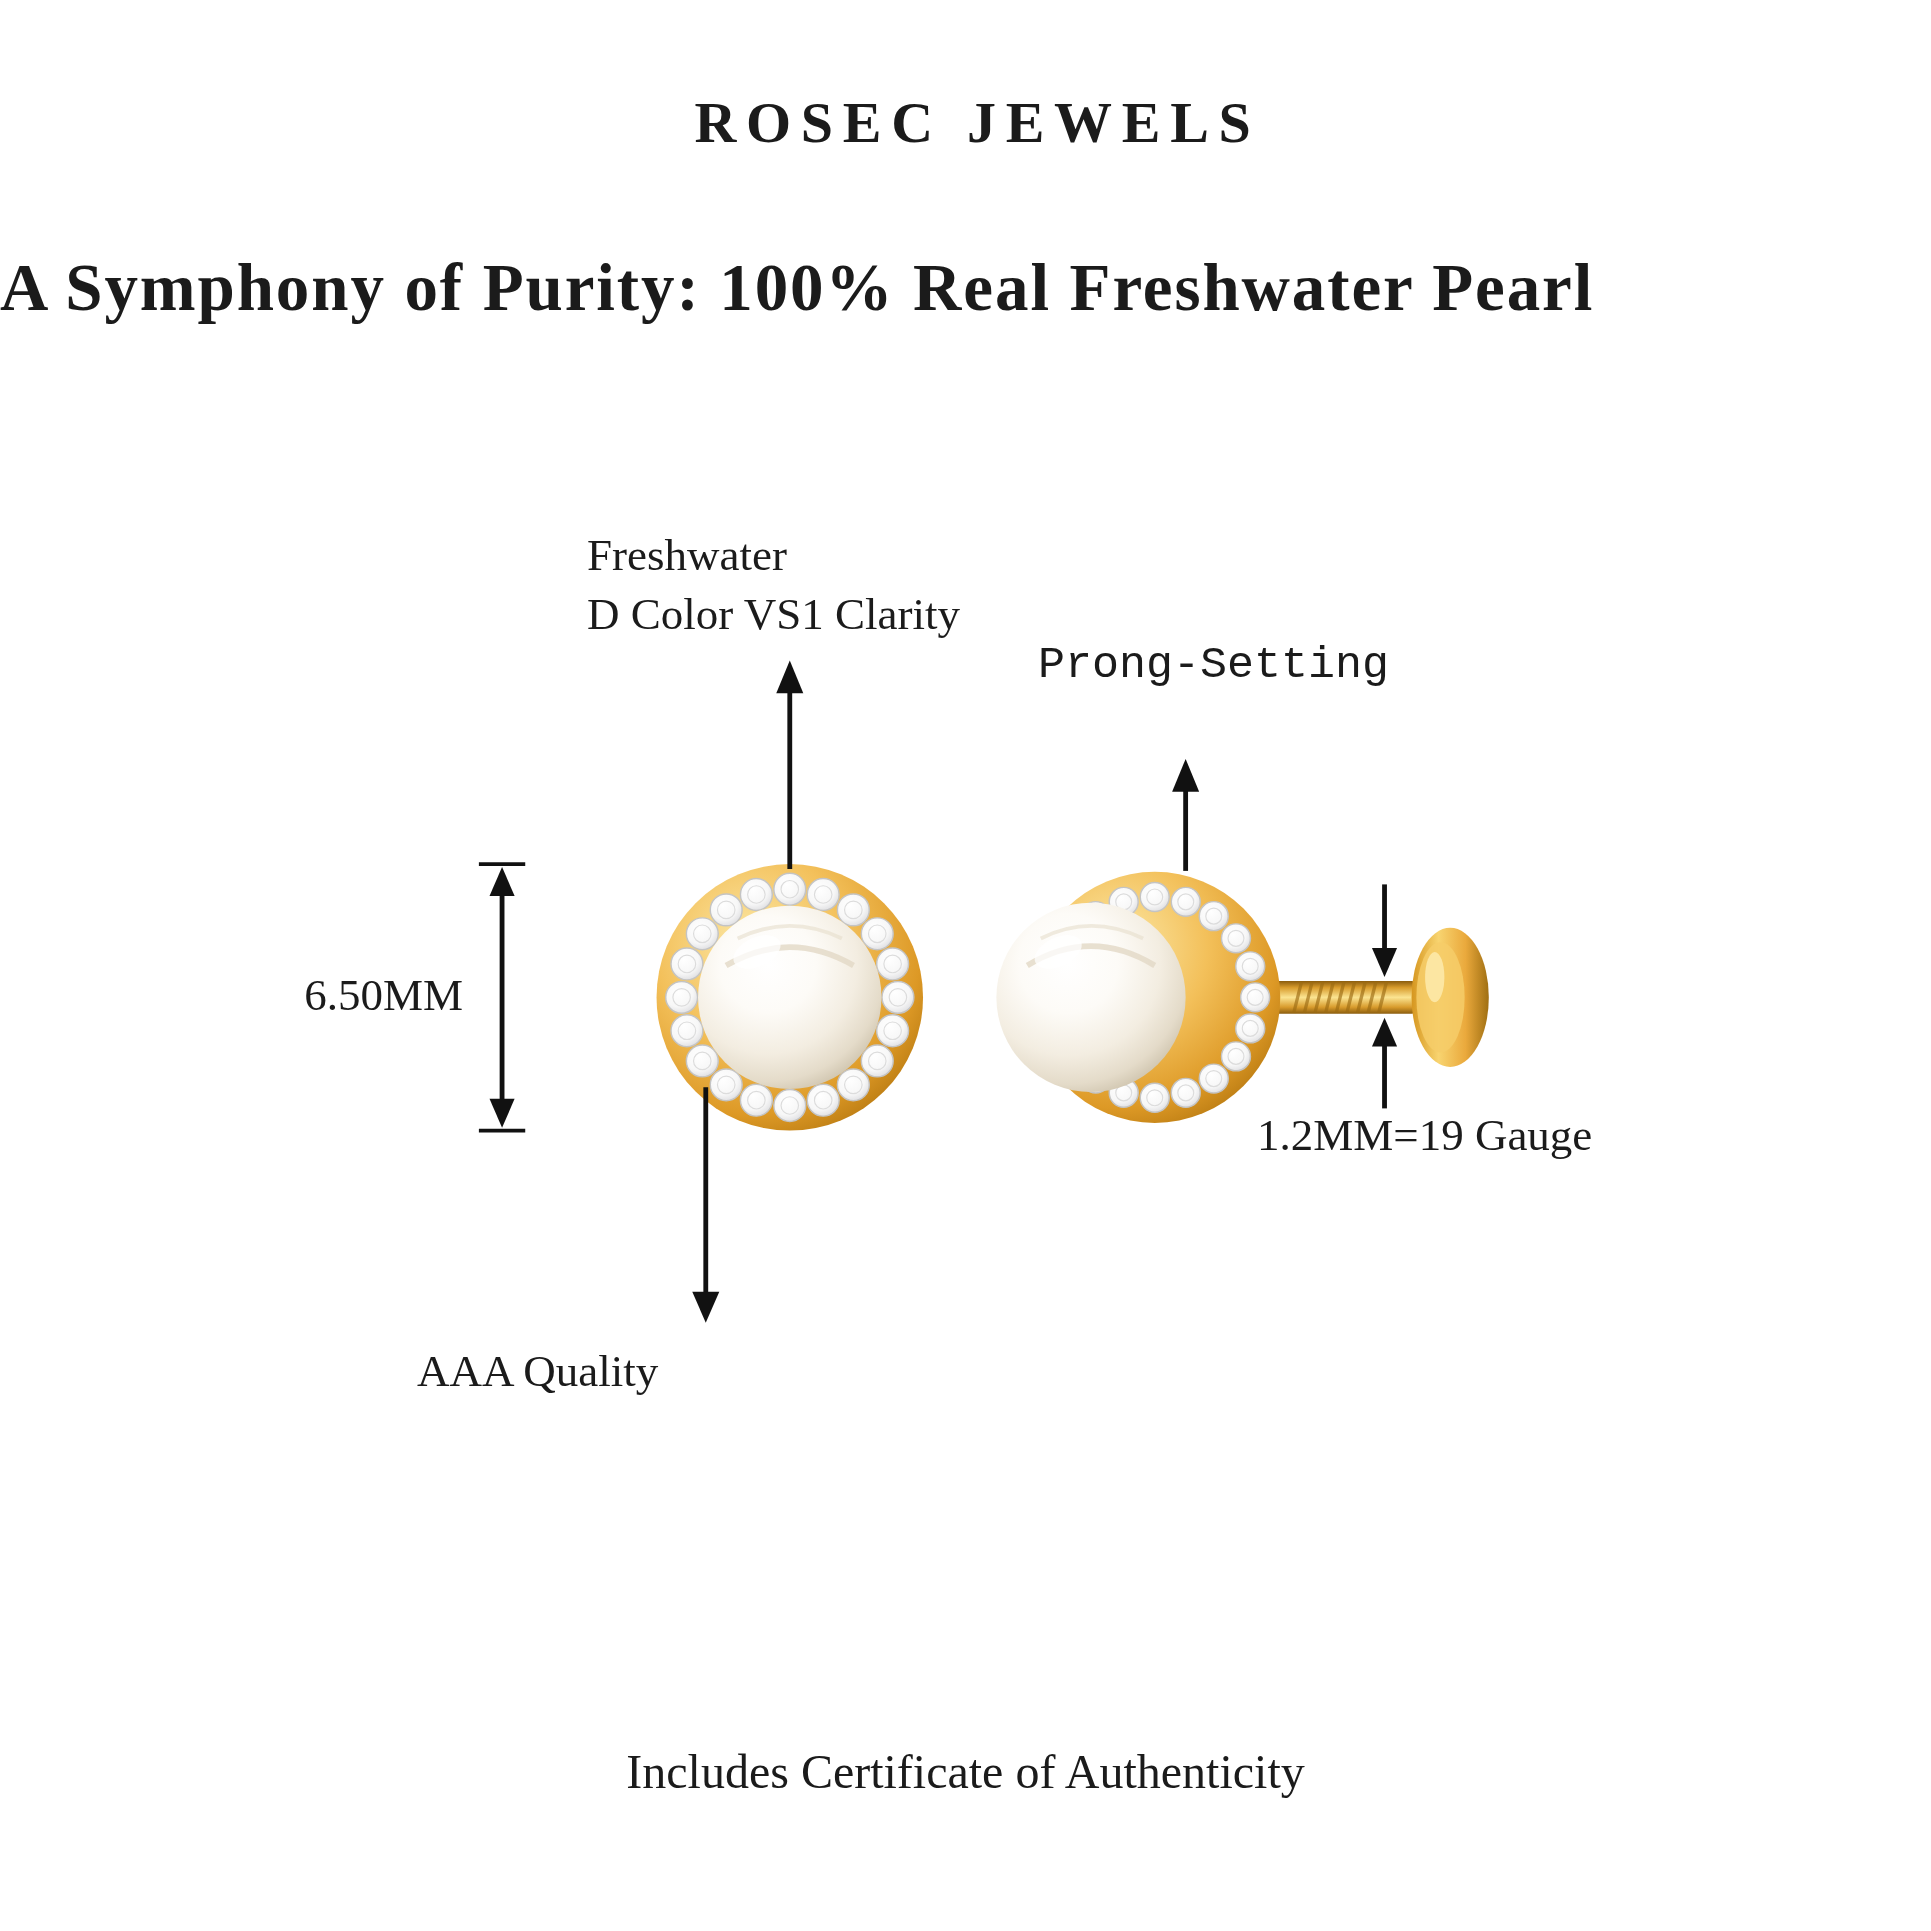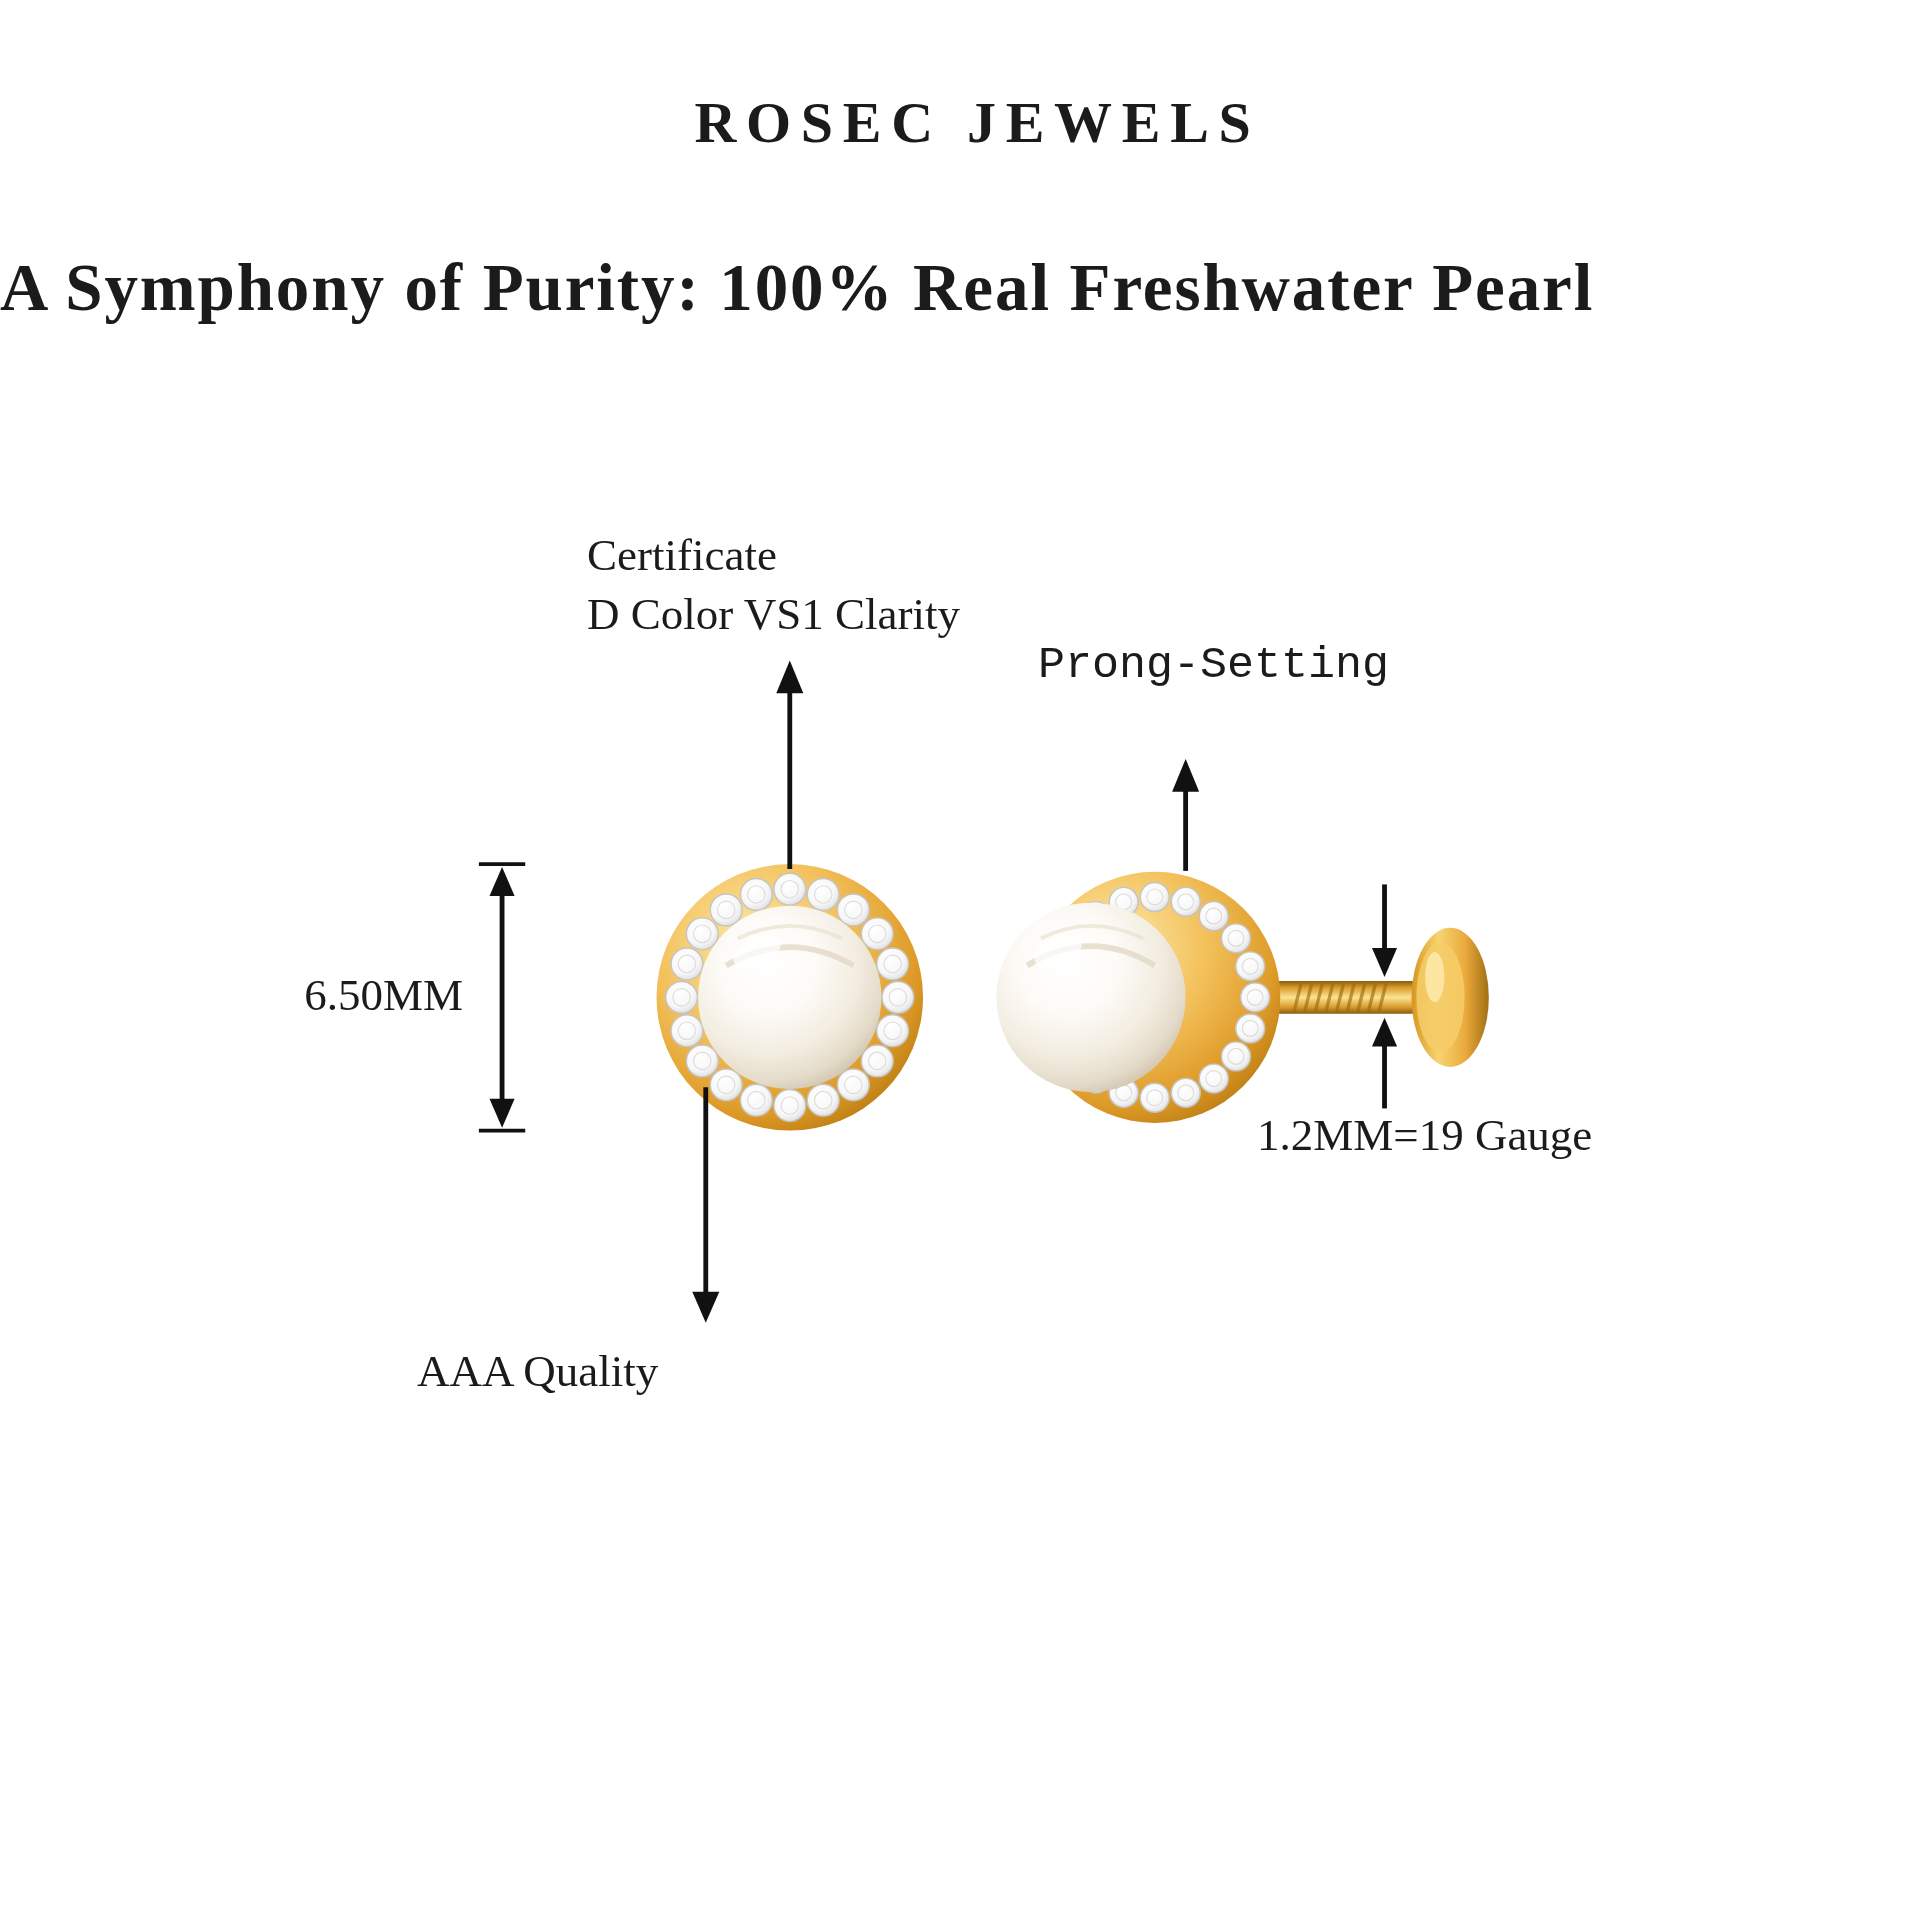--- a/index.html
+++ b/index.html
@@ -256,29 +256,30 @@
       <g>
         <line x1="1434" y1="916" x2="1434" y2="986"></line>
         <polygon points="1434,1012 1421,982 1447,982" stroke="none"></polygon>
         <line x1="1434" y1="1148" x2="1434" y2="1080"></line>
         <polygon points="1434,1054 1421,1084 1447,1084" stroke="none"></polygon>
       </g>
     </g>
   </svg>
 
   <div class="label label-moissanite">
-    <div>Certificate</div>
+    <div>Freshwater</div>
     <div>D Color VS1 Clarity</div>
   </div>
 
   <div class="label label-prong">Prong-Setting</div>
 
   <div class="label label-diameter">6.50MM</div>
 
   <div class="label label-gauge">1.2MM=19 Gauge</div>
 
   <div class="label label-pearl">
     <div>AAA Quality</div>
   </div>
 
+  <div class="footer-note">Includes Certificate of Authenticity</div>
 
 </div>
 
 
 </body></html>

